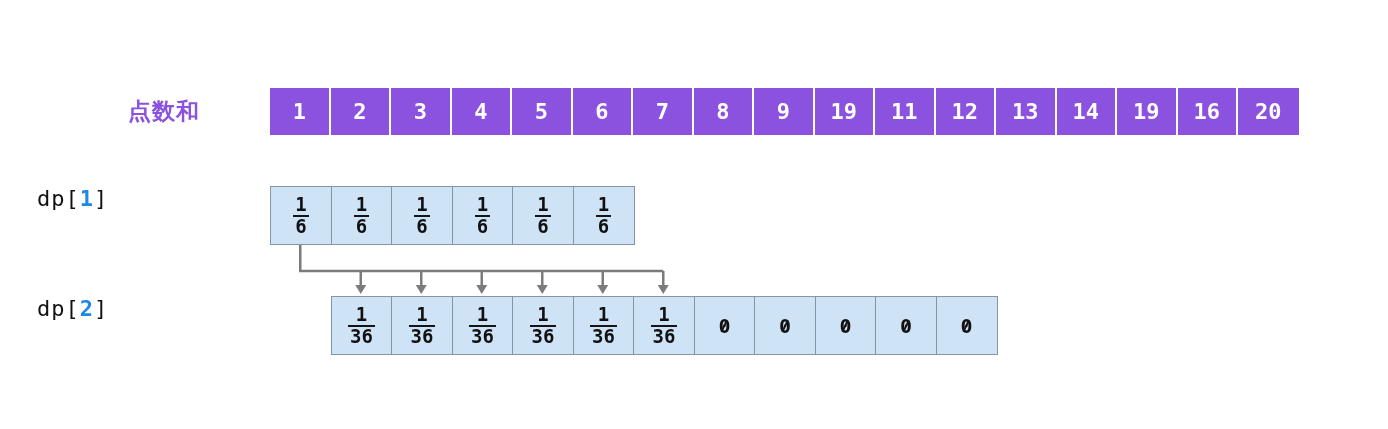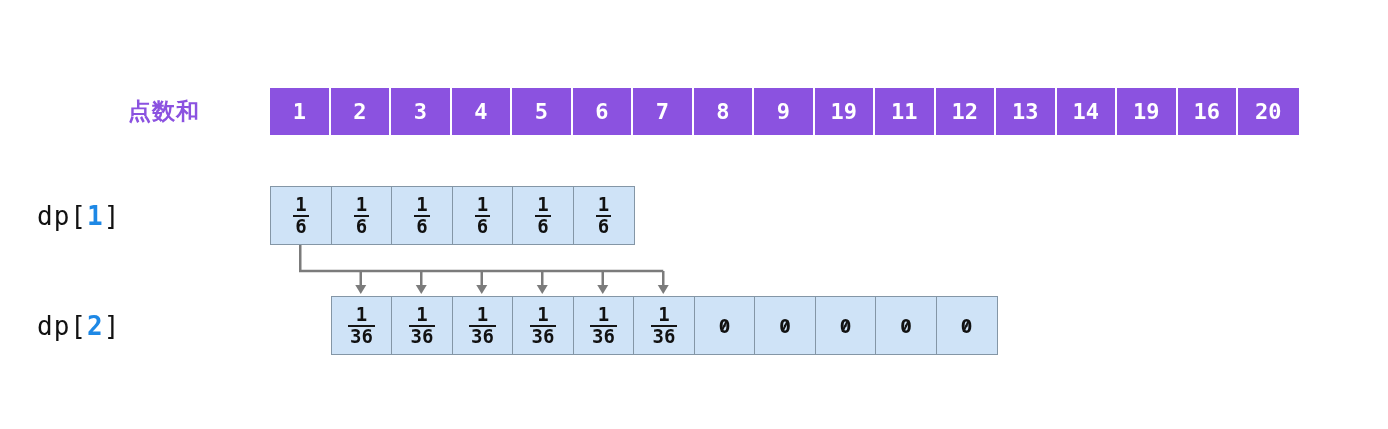--- a/index.html
+++ b/index.html
@@ -17,22 +17,22 @@
   .header-row{position:absolute;left:270px;top:88px;height:47px;display:flex;}
   .pcell{
     flex:0 0 60.5px;box-sizing:border-box;height:47px;
     border-right:2px solid #ffffff;background:var(--header-fill,#8B52E0);
     color:var(--header-text,#ffffff);
     display:flex;align-items:center;justify-content:center;
     font-size:22px;font-weight:600;
   }
   .pcell:last-child{border-right:none;}
   .dp-label{
-    position:absolute;height:59px;display:flex;align-items:center;
-    font-size:26px;color:var(--text-dark,#111111);letter-spacing:1px;
+    position:absolute;height:59px;display:flex;align-items:flex-start;
+    font-size:22px;color:var(--text-dark,#111111);letter-spacing:1px;
   }
   .dp-label .idx{color:var(--index-blue,#1E88E5);font-weight:bold;}
   .dp-row{position:absolute;display:flex;}
   .cell-blue{
     flex:0 0 62px;width:62px;height:59px;box-sizing:border-box;margin-left:-1.5px;
     border:1.5px solid var(--cell-border,#8496A6);background:var(--cell-fill,#CFE3F7);
     display:flex;align-items:center;justify-content:center;color:var(--text-dark,#111111);
   }
   .cell-blue.first{margin-left:0;}
   .frac{display:inline-flex;flex-direction:column;align-items:center;line-height:1.05;font-size:19px;font-weight:600;}

